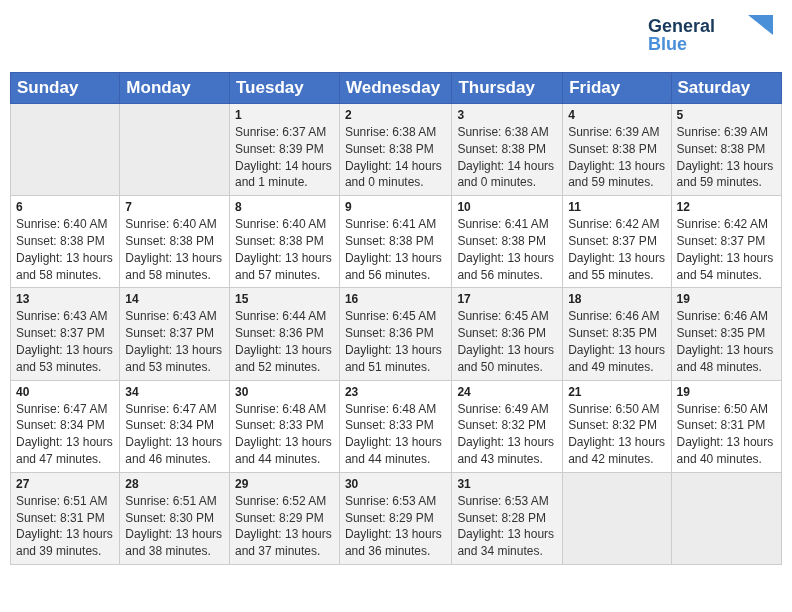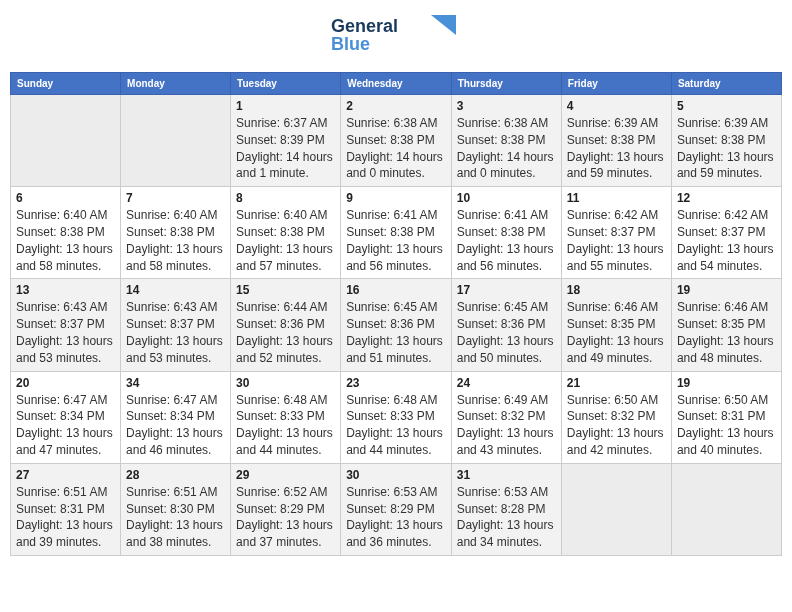--- a/index.html
+++ b/index.html
@@ -5,21 +5,21 @@
     * { box-sizing: border-box; margin: 0; padding: 0; }
     body {
       font-family: Arial, sans-serif;
       background: #fff;
       width: 792px;
       min-height: 612px;
       padding: 10px;
     }
     .header {
       display: flex;
-      justify-content: center;
+      justify-content: flex-end;
       align-items: flex-start;
       margin-bottom: 8px;
       padding: 0 4px;
     }
     .logo {
       display: flex;
       flex-direction: column;
       align-items: flex-start;
     }
     .title-block {
@@ -38,21 +38,21 @@
     .calendar {
       width: 100%;
       border-collapse: collapse;
       border: 1px solid #ccc;
     }
     .calendar th {
       background-color: #4472c4;
       color: white;
       text-align: left;
       padding: 5px 6px;
-      font-size: 10px;
+      font-size: 17px;
       font-weight: bold;
       border: 1px solid #3a62b0;
     }
     .calendar td {
       vertical-align: top;
       border: 1px solid #ccc;
       padding: 4px 5px;
       font-size: 10.5px;
       color: #222;
       width: 113px;
@@ -193,21 +193,21 @@
           <div class="day-num">18</div>
           <div class="day-info">Sunrise: 6:46 AM<br>Sunset: 8:35 PM<br>Daylight: 13 hours and 49 minutes.</div>
         </td>
         <td>
           <div class="day-num">19</div>
           <div class="day-info">Sunrise: 6:46 AM<br>Sunset: 8:35 PM<br>Daylight: 13 hours and 48 minutes.</div>
         </td>
       </tr>
       <tr>
         <td>
-          <div class="day-num">20</div>
+          <div class="day-num">40</div>
           <div class="day-info">Sunrise: 6:47 AM<br>Sunset: 8:34 PM<br>Daylight: 13 hours and 47 minutes.</div>
         </td>
         <td>
           <div class="day-num">34</div>
           <div class="day-info">Sunrise: 6:47 AM<br>Sunset: 8:34 PM<br>Daylight: 13 hours and 46 minutes.</div>
         </td>
         <td>
           <div class="day-num">30</div>
           <div class="day-info">Sunrise: 6:48 AM<br>Sunset: 8:33 PM<br>Daylight: 13 hours and 44 minutes.</div>
         </td>

